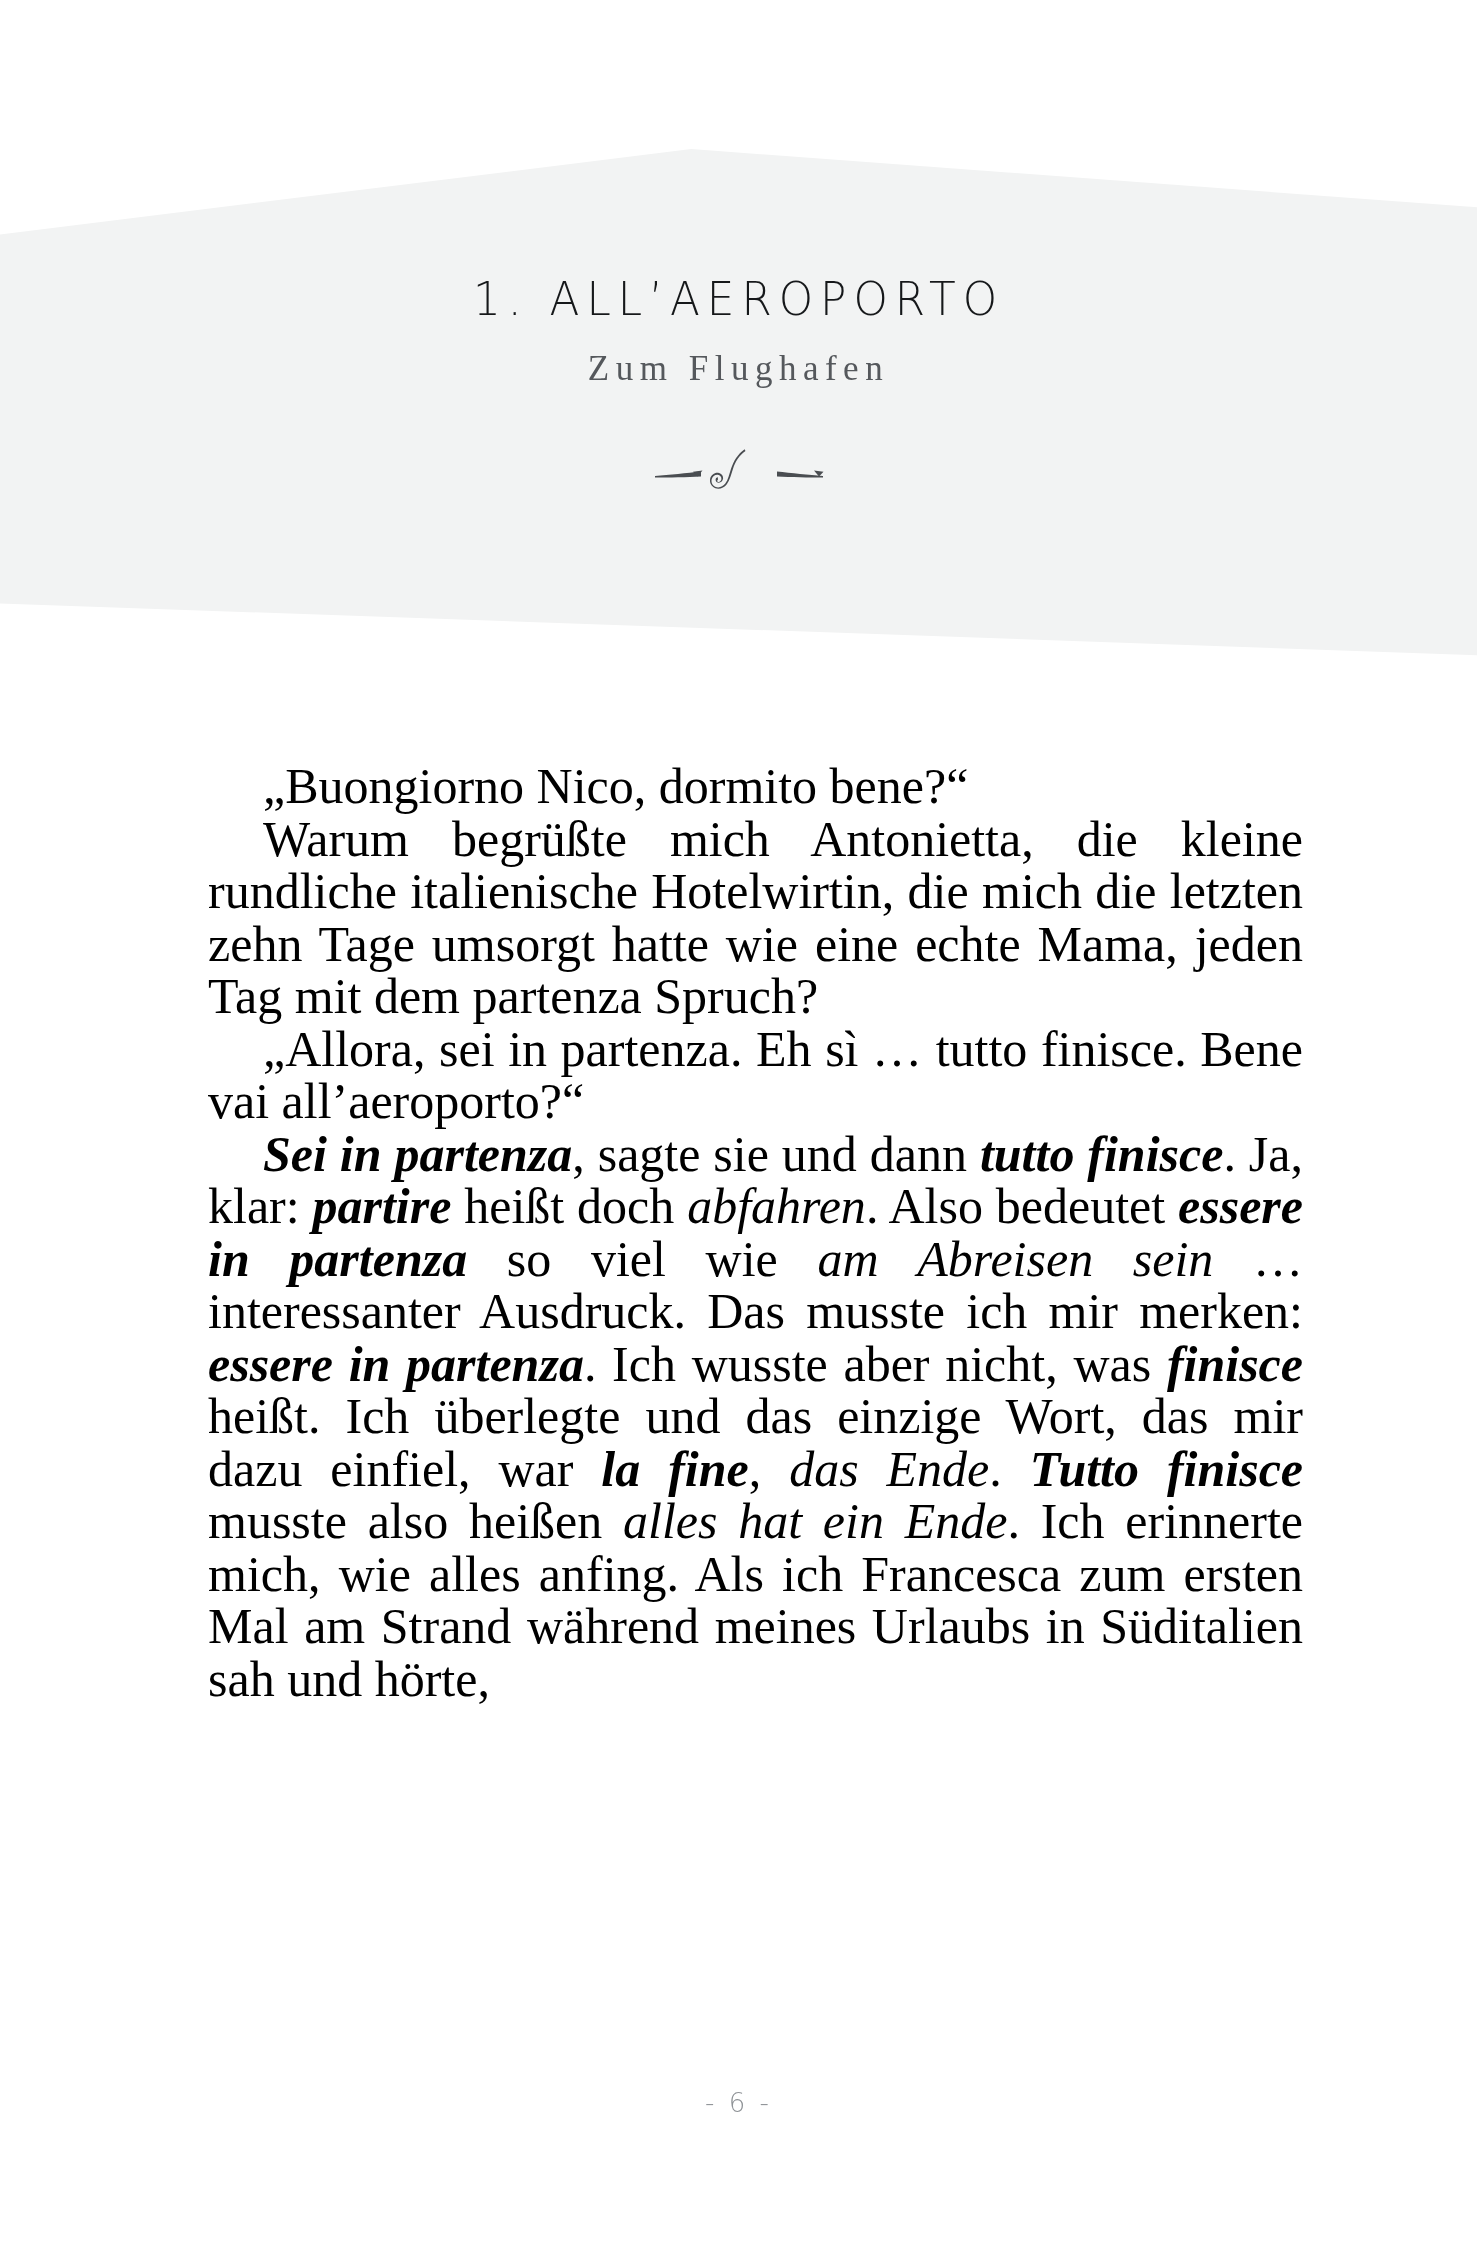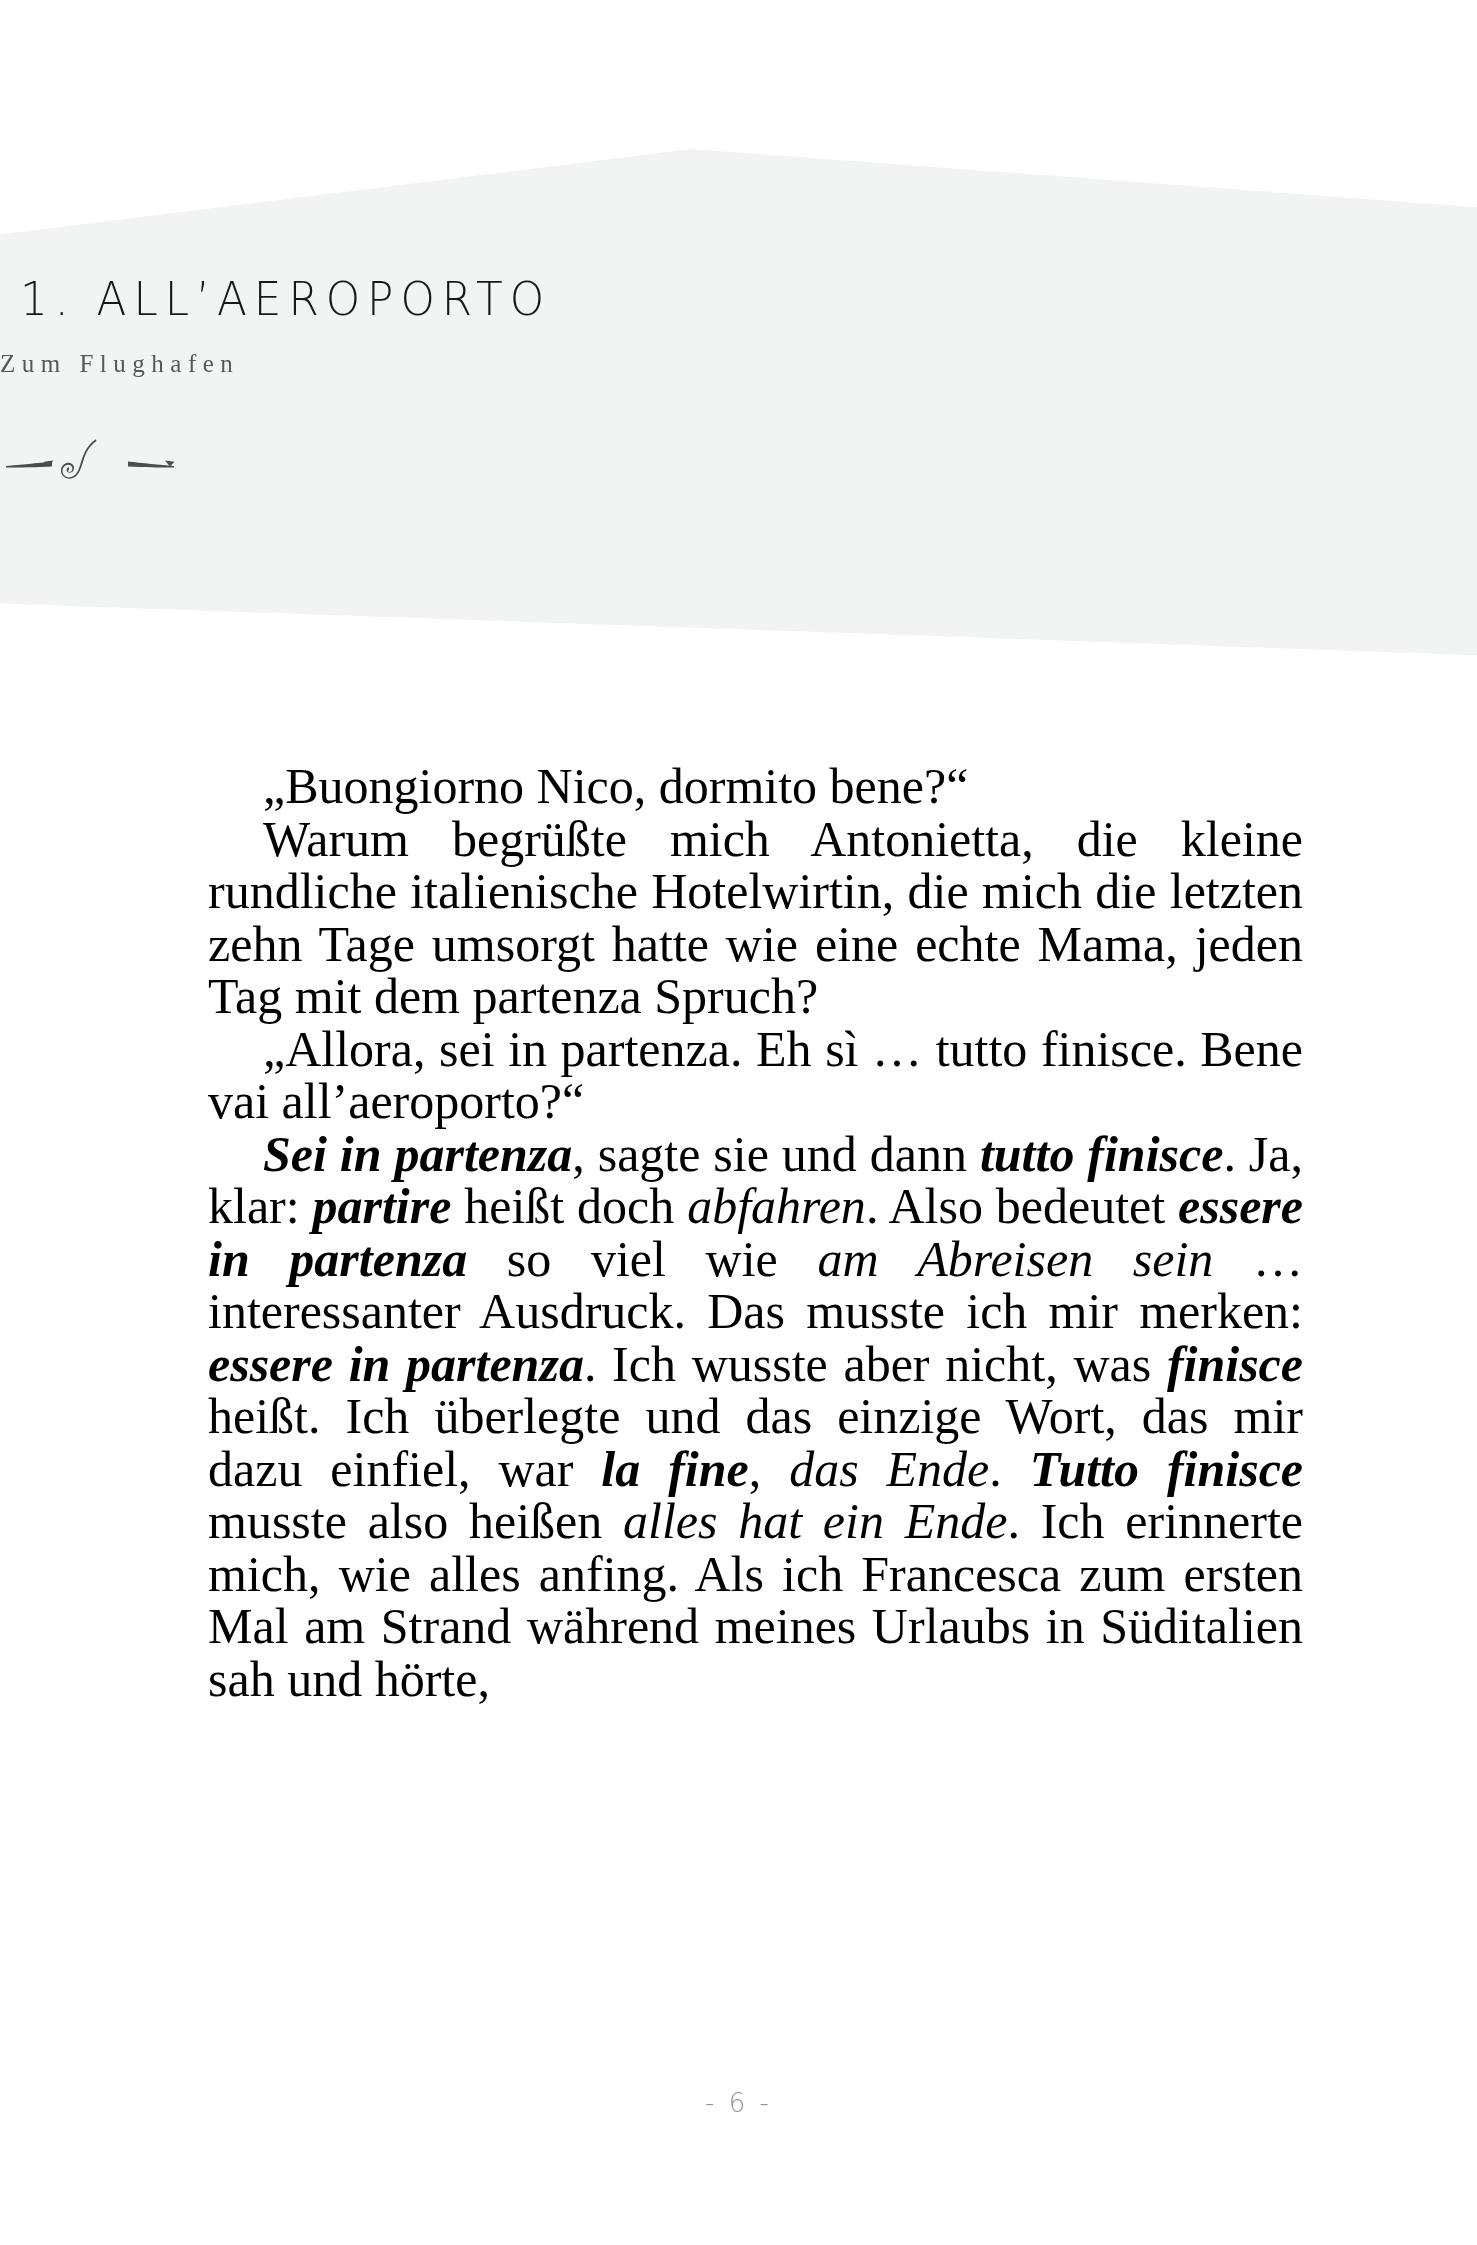--- a/index.html
+++ b/index.html
@@ -34,42 +34,42 @@
   }
 
   .chapter-inner {
     position: absolute;
     left: 0;
     top: 0;
     width: 1477px;
     height: 700px;
     display: flex;
     flex-direction: column;
-    align-items: flex-start;
+    align-items: center;
   }
 
   .chapter-title {
     margin-top: 275px;
     font-family: "DejaVu Sans", sans-serif;
     font-weight: 300;
     font-size: 47px;
     letter-spacing: 7.5px;
     color: #16181a;
     text-align: center;
     line-height: 1;
     transform: scaleX(0.93);
     transform-origin: center;
     white-space: nowrap;
   }
 
   .chapter-subtitle {
     margin-top: 29px;
     font-family: "Liberation Serif", serif;
     font-weight: 400;
-    font-size: 25px;
+    font-size: 35px;
     letter-spacing: 6.5px;
     color: #55585c;
     text-align: center;
     line-height: 1;
     white-space: nowrap;
   }
 
   .chapter-ornament {
     margin-top: 56px;
     display: flex;

